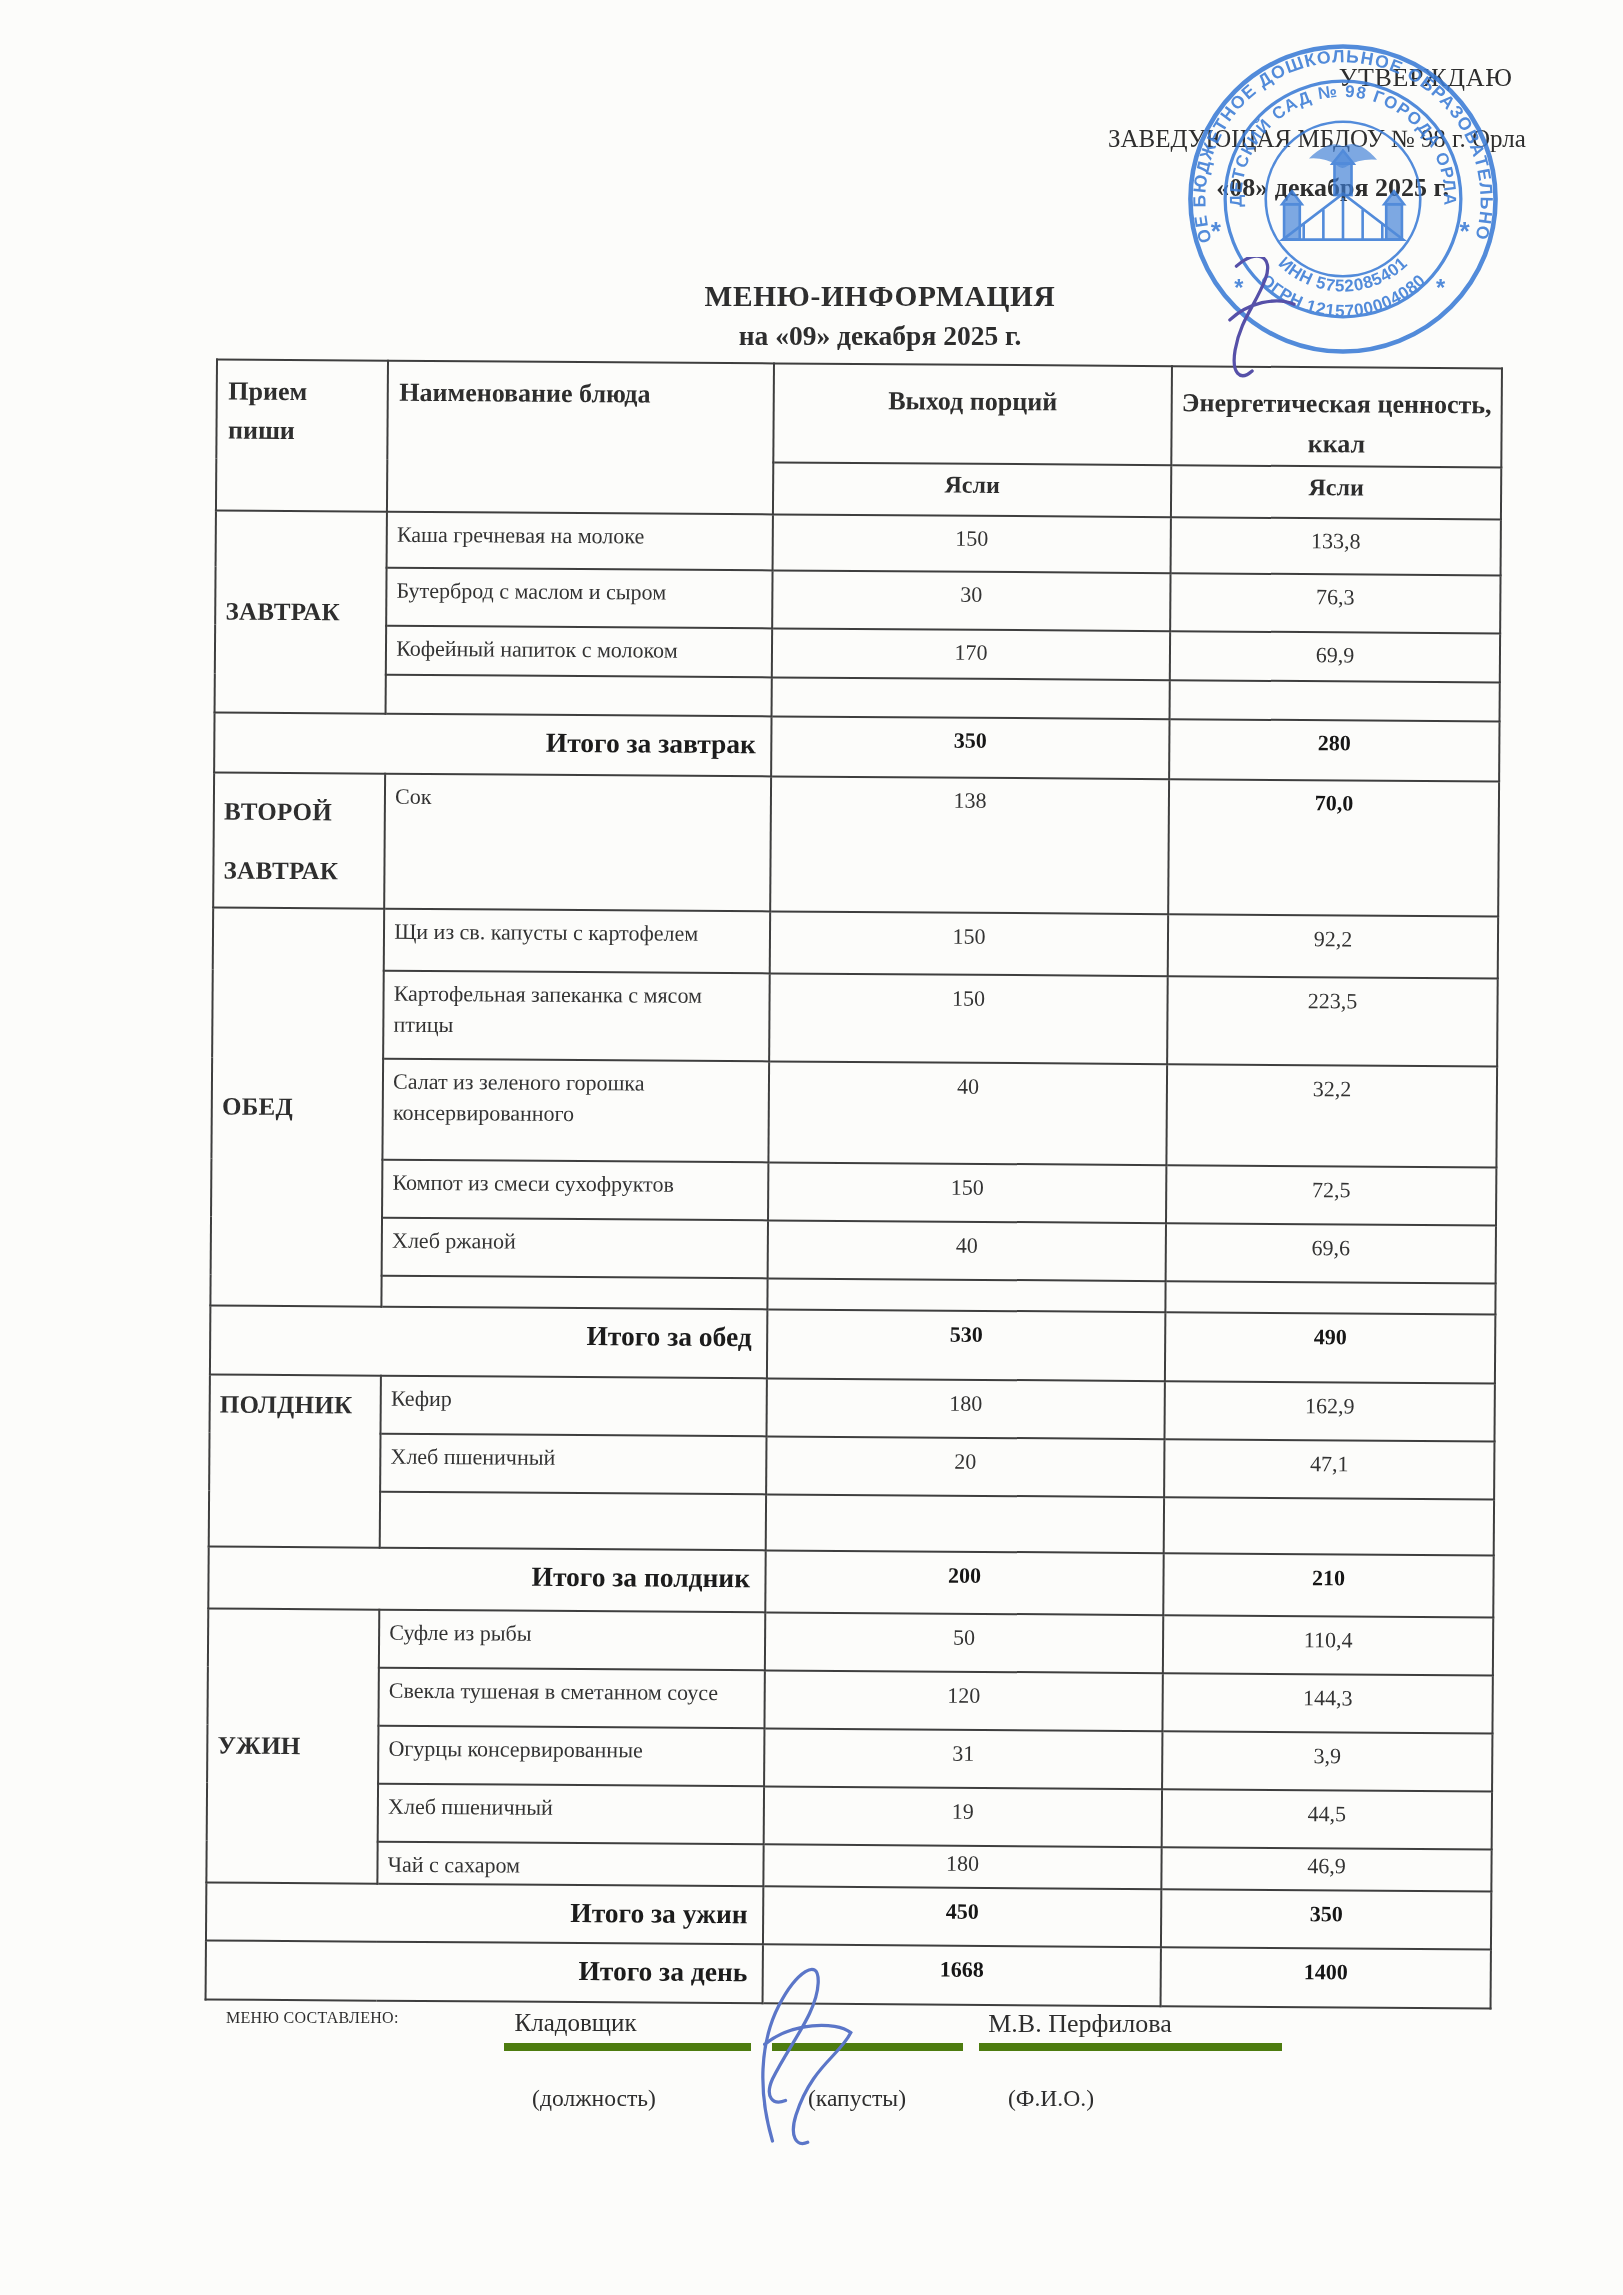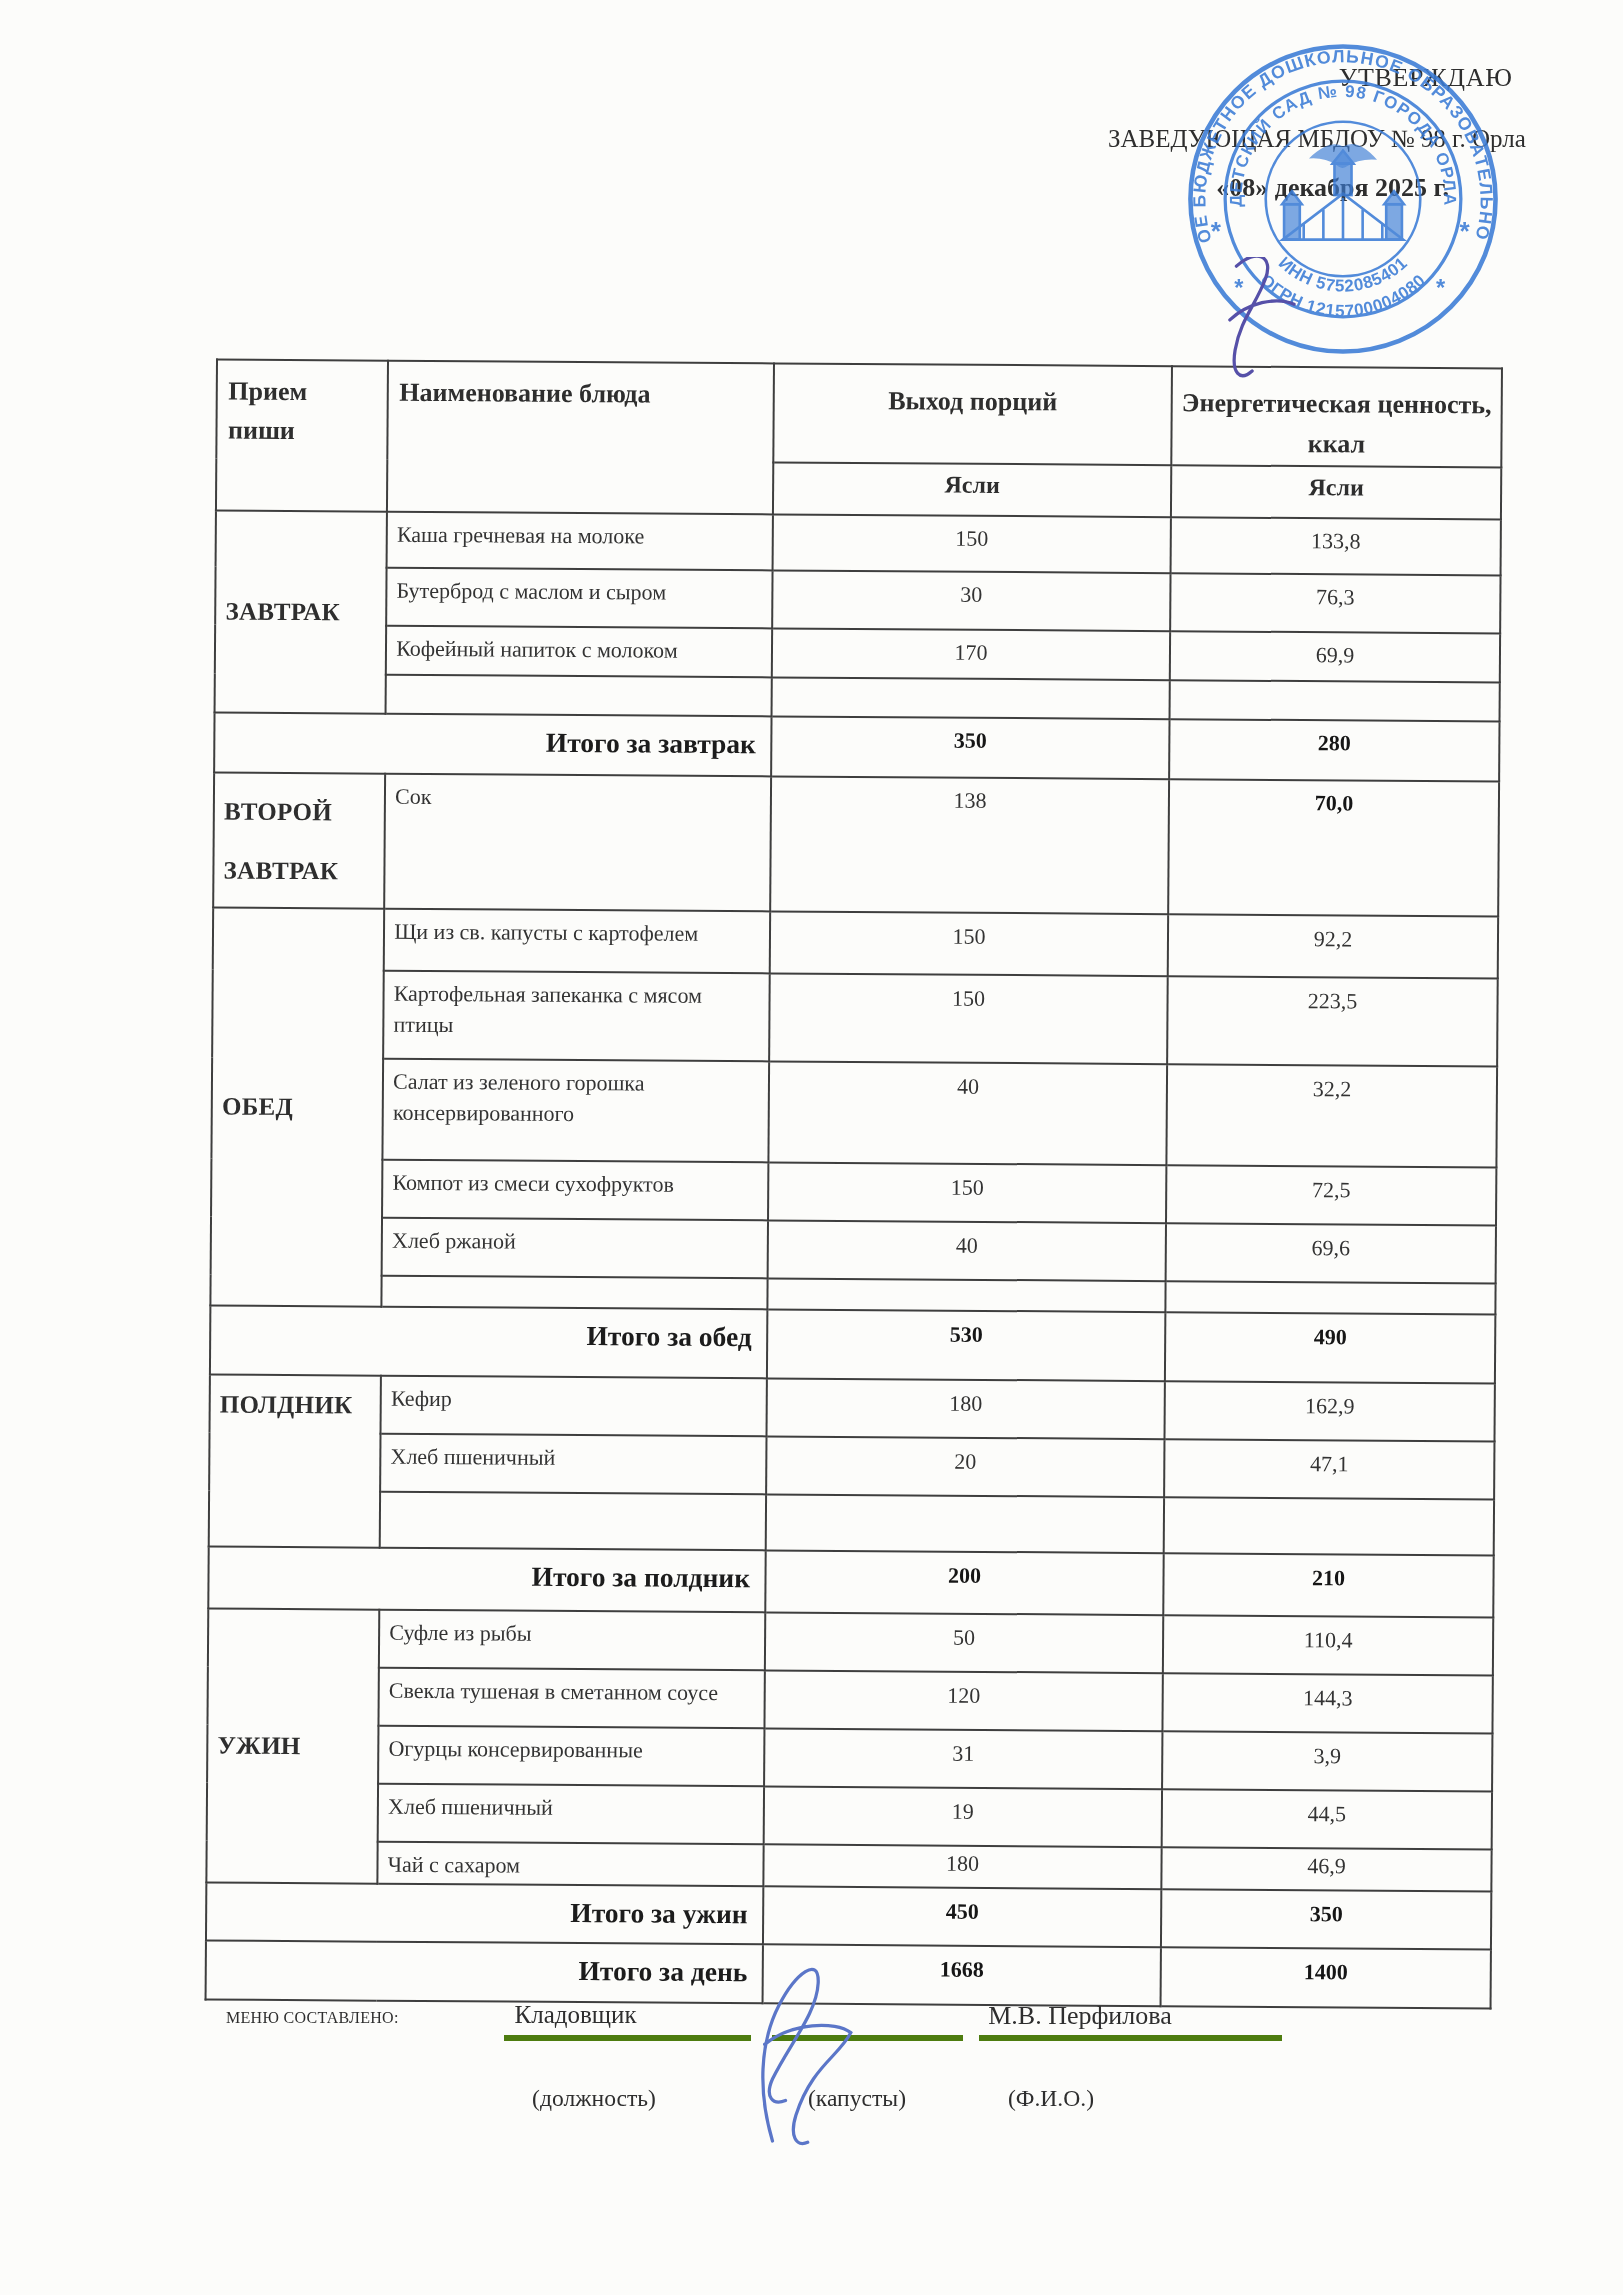--- a/index.html
+++ b/index.html
@@ -33,21 +33,21 @@
   .meal.top{vertical-align:top;padding-top:14.4px;}
   .meal.spread{vertical-align:top;padding-top:9.2px;line-height:2.35;}
   .dish{font-size:22px;padding:6.5px 2.6px 2.6px 9.2px;line-height:1.4;color:#333;}
   .num{font-size:22px;text-align:center;padding-top:9.2px;color:#333;}
   .b{font-weight:bold;color:#161616;}
   .tlabel{font-weight:bold;font-size:27.5px;text-align:right;padding:10.5px 14.4px 0 0;color:#1c1c1c;}
 
   
   .footer{position:absolute;top:2001px;left:226px;width:1178px;height:144px;}
   .footer .lbl{position:absolute;left:0;top:7.9px;font-size:16px;letter-spacing:0.3px;}
-  .uline{position:absolute;top:0;height:34px;border-bottom:6px solid #4d7c0f;font-size:25px;}
+  .uline{position:absolute;top:8px;height:34px;border-bottom:8px solid #4d7c0f;font-size:25px;}
   .uline.pos{left:278px;width:236px;padding-left:10.5px;}
   .uline.sig{left:546px;width:191px;}
   .uline.fio{left:753px;width:294px;padding-left:9.2px;font-size:26px;}
   .cap{position:absolute;top:84px;transform:translateX(-50%);font-size:23.6px;}
   .cap.c1{left:368px;} .cap.c2{left:631px;} .cap.c3{left:825px;}
 
   
   .stamp{position:absolute;top:34px;left:1178px;width:330px;height:330px;opacity:0.88;}
   .sig-head{position:absolute;top:257px;left:1218px;width:105px;height:154px;}
   .sig-foot{position:absolute;top:1945px;left:732px;width:173px;height:219px;}
@@ -56,20 +56,24 @@
 <body>
 
 <div class="sheet">
 
   <div class="approval">
     <div class="approve-word">УТВЕРЖДАЮ</div>
     <div class="director-line">ЗАВЕДУЮЩАЯ МБДОУ № 98 г. Орла</div>
     <div class="approve-date">«08» декабря 2025 г.</div>
   </div>
 
+  <div class="titleblock">
+    <div class="title1">МЕНЮ-ИНФОРМАЦИЯ</div>
+    <div class="title2">на «09» декабря 2025 г.</div>
+  </div>
 
   <div class="tablewrap">
   <table>
     <colgroup>
           <col style="width:171px">
           <col style="width:386px">
           <col style="width:398px">
           <col style="width:330px">
         </colgroup>
     <tbody>

